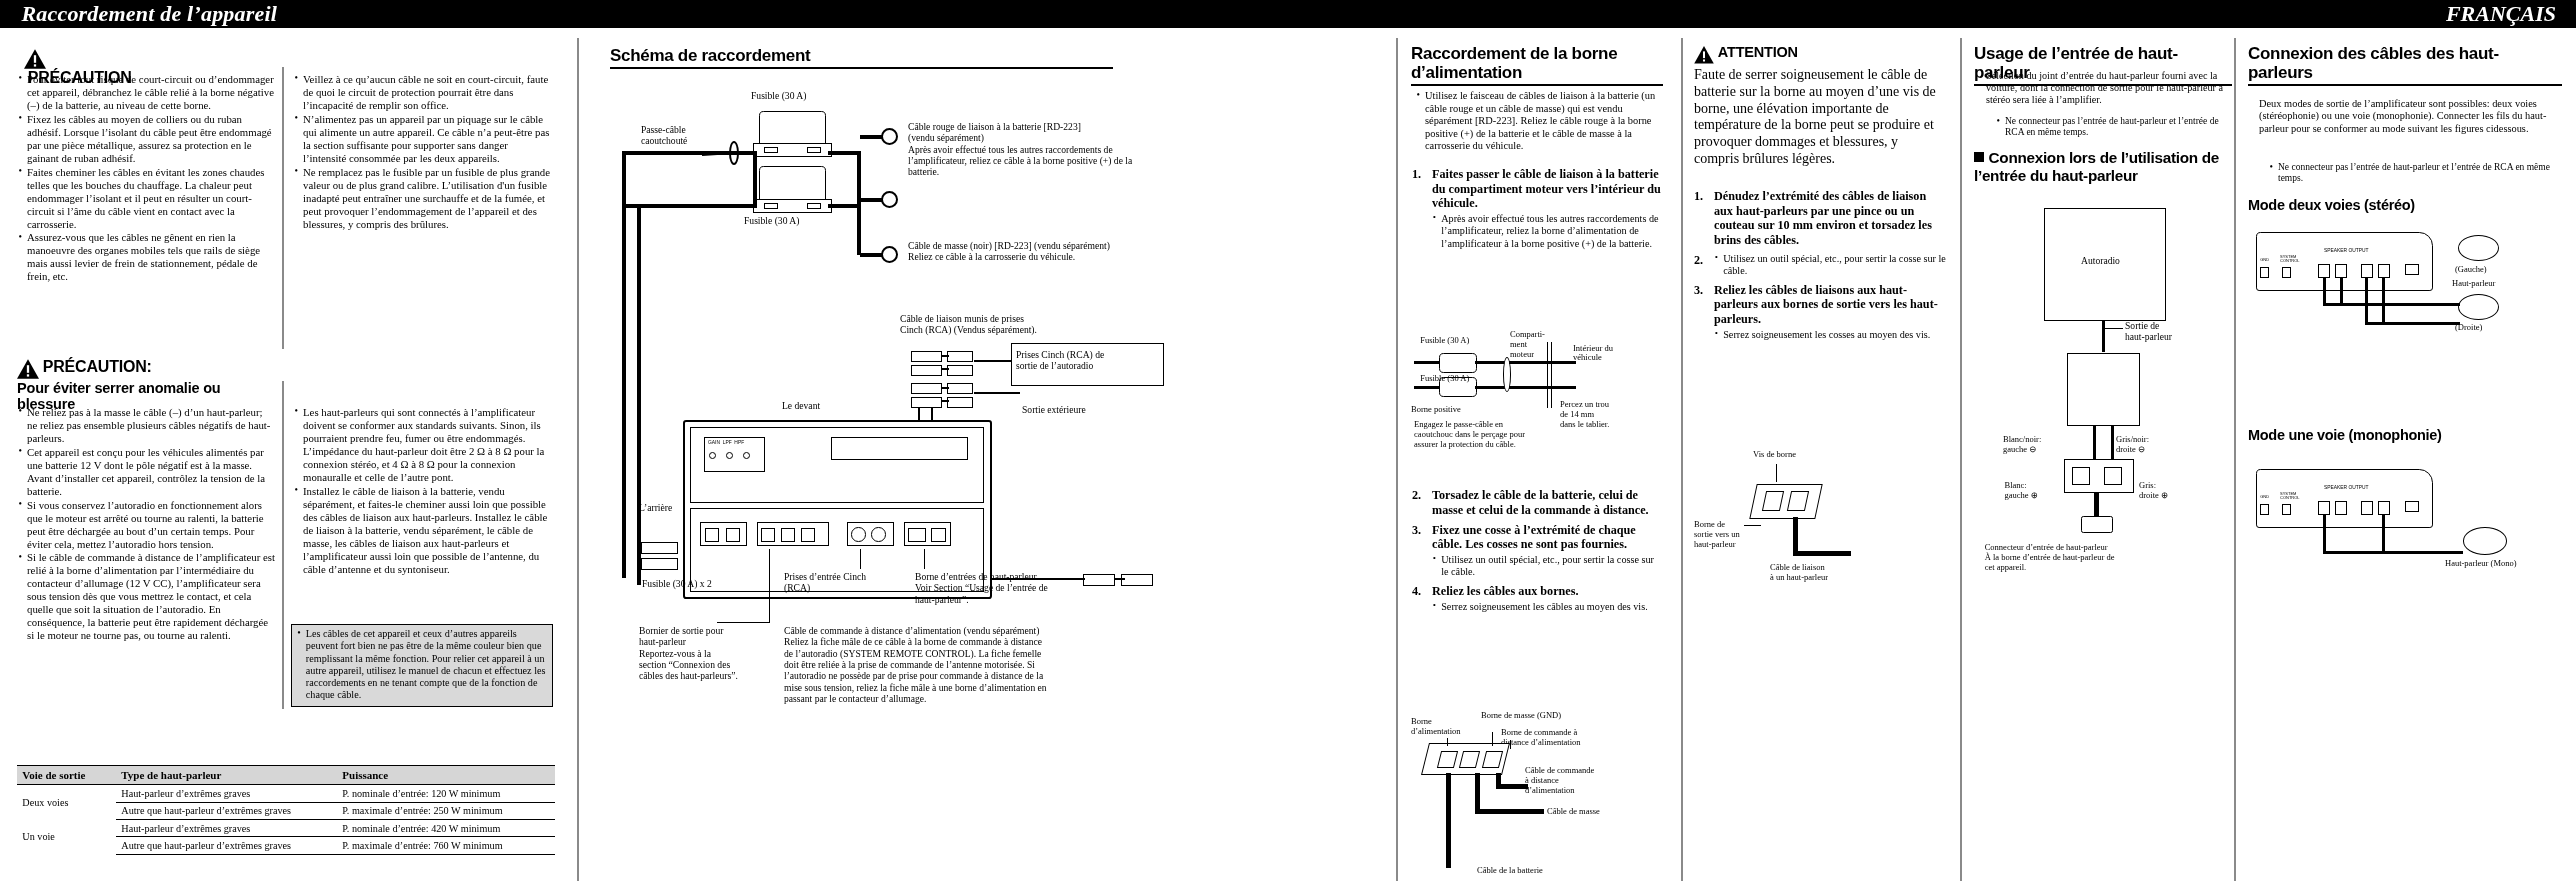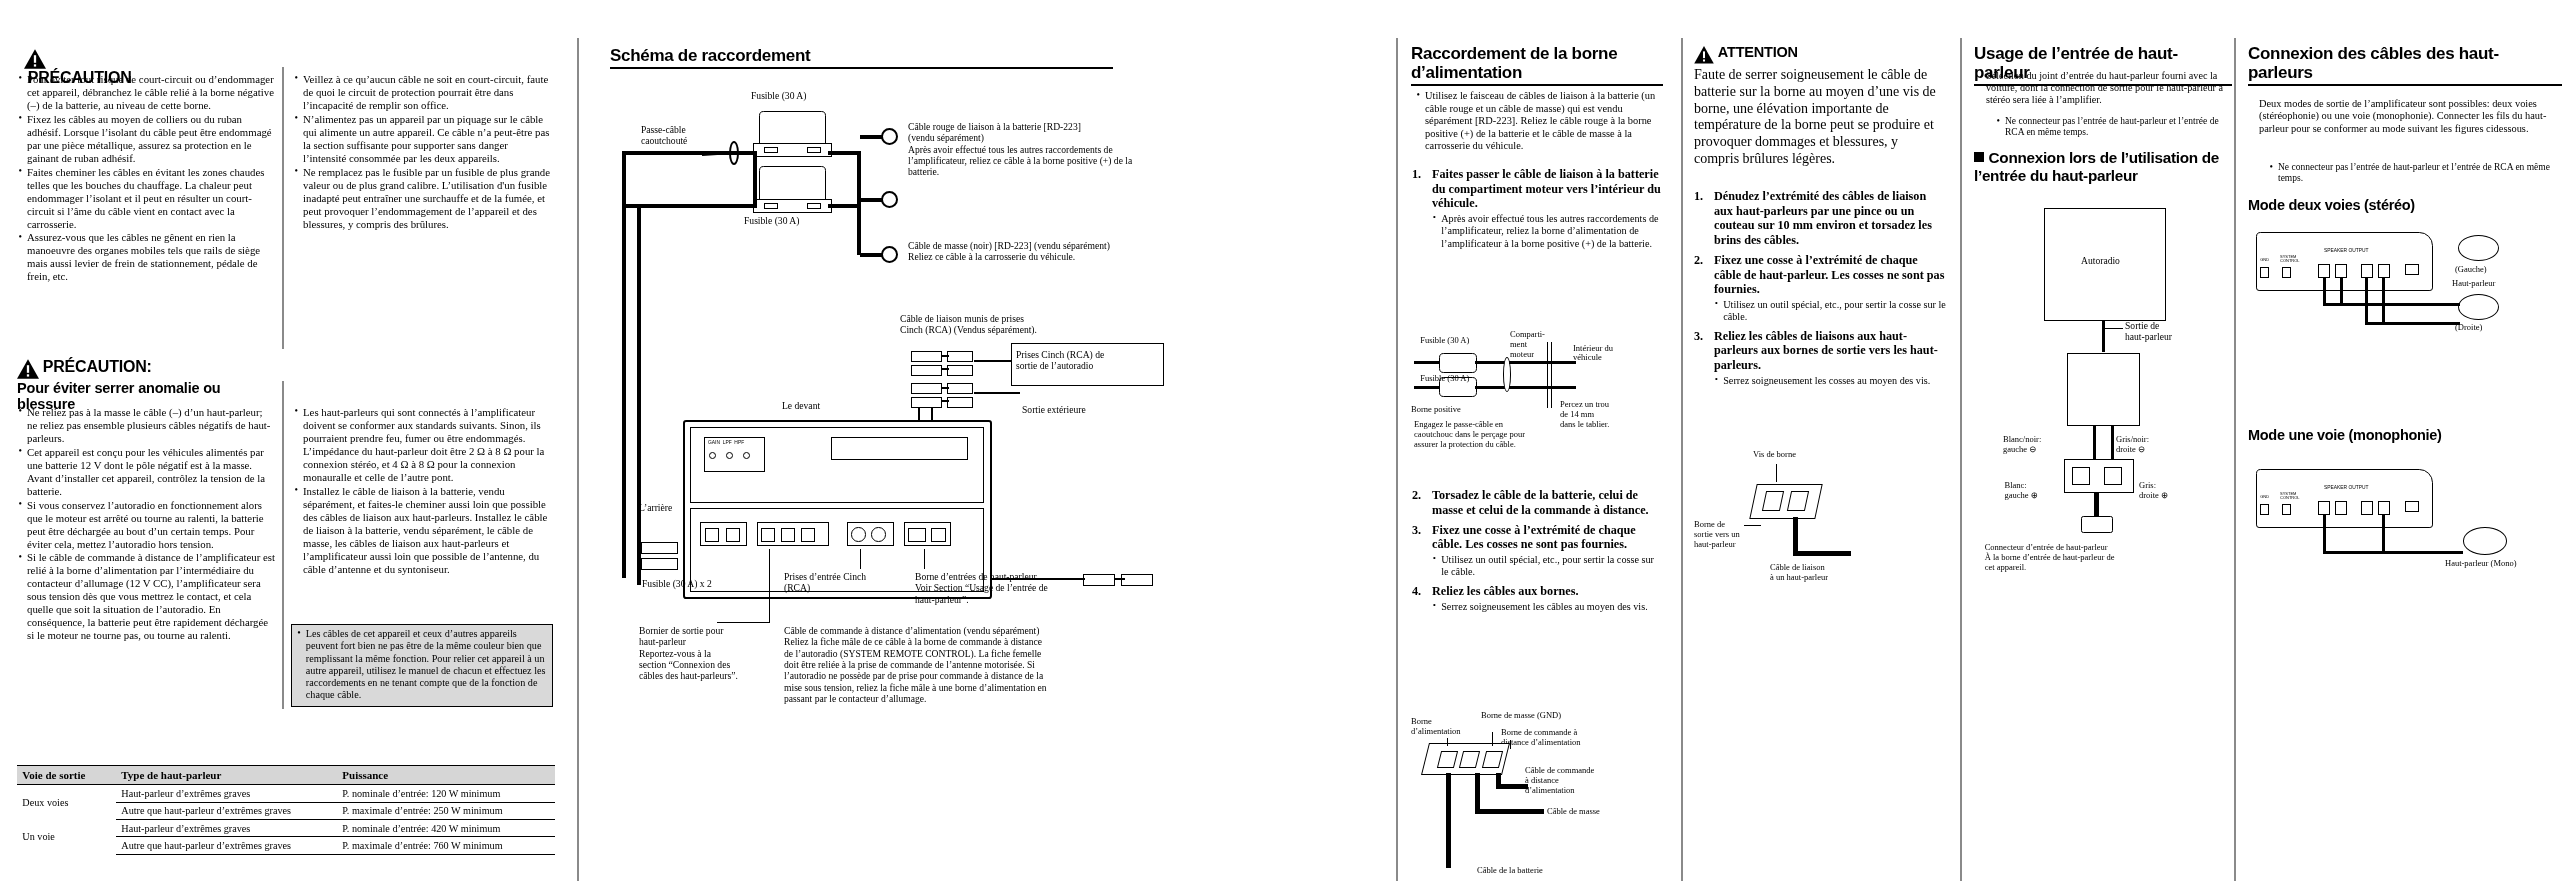--- a/index.html
+++ b/index.html
@@ -120,20 +120,24 @@
   .rcabox { position:absolute; border:1.1px solid #000; background:#fff; }
   .spk-unit { position:absolute; border:1.5px solid #000; background:#fff; }
   .tiny { font-size:4.9px; font-family:"Liberation Sans", sans-serif; line-height:1; }
   .tiny2 { font-size:4px; font-family:"Liberation Sans", sans-serif; line-height:1; }
 </style>
 </head>
 <body>
 
 <div class="page">
 
+  <div class="header-bar">
+    <div class="header-title">Raccordement de l’appareil</div>
+    <div class="header-lang">FRANÇAIS</div>
+  </div>
 
   <div class="vrule" style="left:577px;  top:38px;  height:843px;"></div>
   <div class="vrule" style="left:1396px; top:38px;  height:843px;"></div>
   <div class="vrule" style="left:1681px; top:38px;  height:843px;"></div>
   <div class="vrule" style="left:1960px; top:38px;  height:843px;"></div>
   <div class="vrule" style="left:2234px; top:38px;  height:843px;"></div>
   <div class="vrule" style="left:282px;  top:67px;  height:282px;"></div>
   <div class="vrule" style="left:282px;  top:381px; height:328px;"></div>
 
   <div class="dg" style="left:24px; top:49px; width:92px;">
@@ -473,21 +477,20 @@
           <rect x="13" y="20" width="3" height="3" fill="#fff"></rect>
         </svg>
     </span><span class="warn-head" style="font-size:14.5px;">ATTENTION</span>
   </div>
   <div class="body-sm" style="position:absolute; left:1694px; top:67px; width:252px; font-size:14px;">Faute de serrer soigneusement le câble de batterie sur la borne au moyen d’une vis de borne, une élévation importante de température de la borne peut se produire et provoquer dommages et blessures, y compris brûlures légères.</div>
 
 
   <ol class="num" style="position:absolute; left:1694px; top:189px; width:252px;">
     <li><span>Dénudez l’extrémité des câbles de liaison aux haut-parleurs par une pince ou un couteau sur 10 mm environ et torsadez les brins des câbles.</span></li>
     <li>
-      <span>Fixez une cosse à l’extrémité de chaque câble de haut-parleur. Les cosses ne sont pas fournies.</span>
       <div class="sub">
           <ul>
             <li>Utilisez un outil spécial, etc., pour sertir la cosse sur le câble.</li>
           </ul>
         </div>
     </li>
     <li>
       <span>Reliez les câbles de liaisons aux haut-parleurs aux bornes de sortie vers les haut-parleurs.</span>
       <div class="sub">
           <ul>

